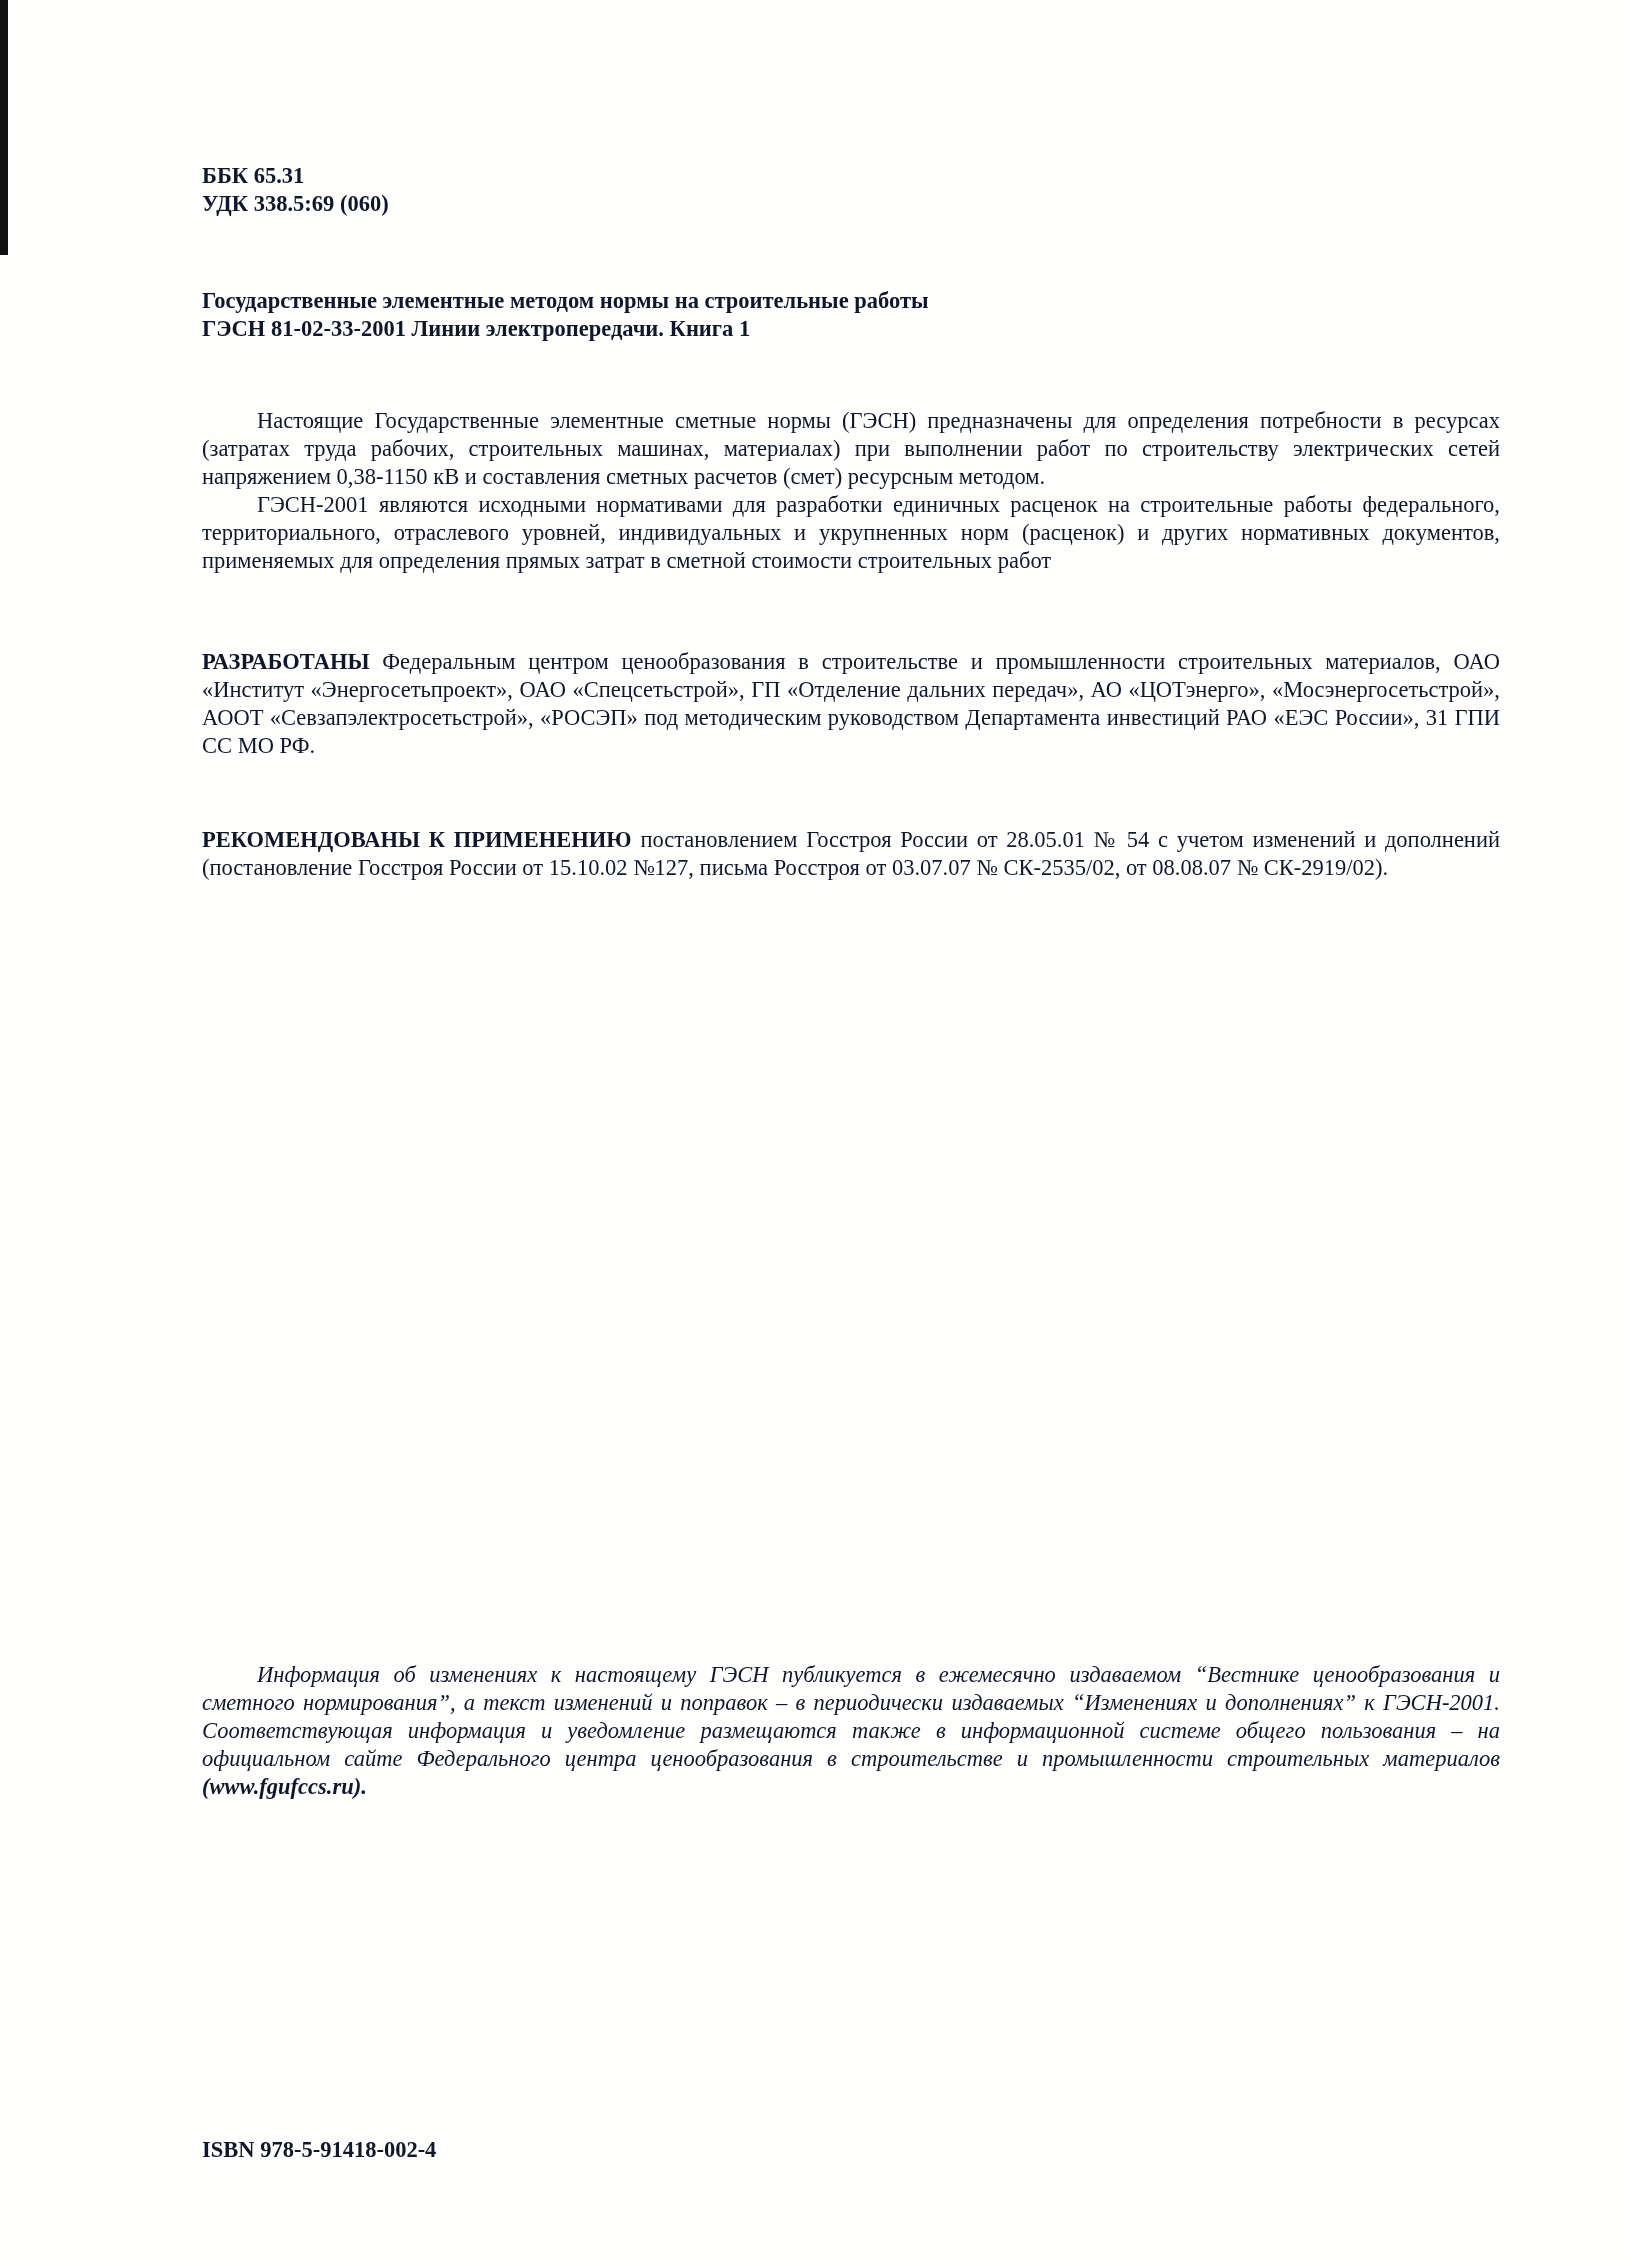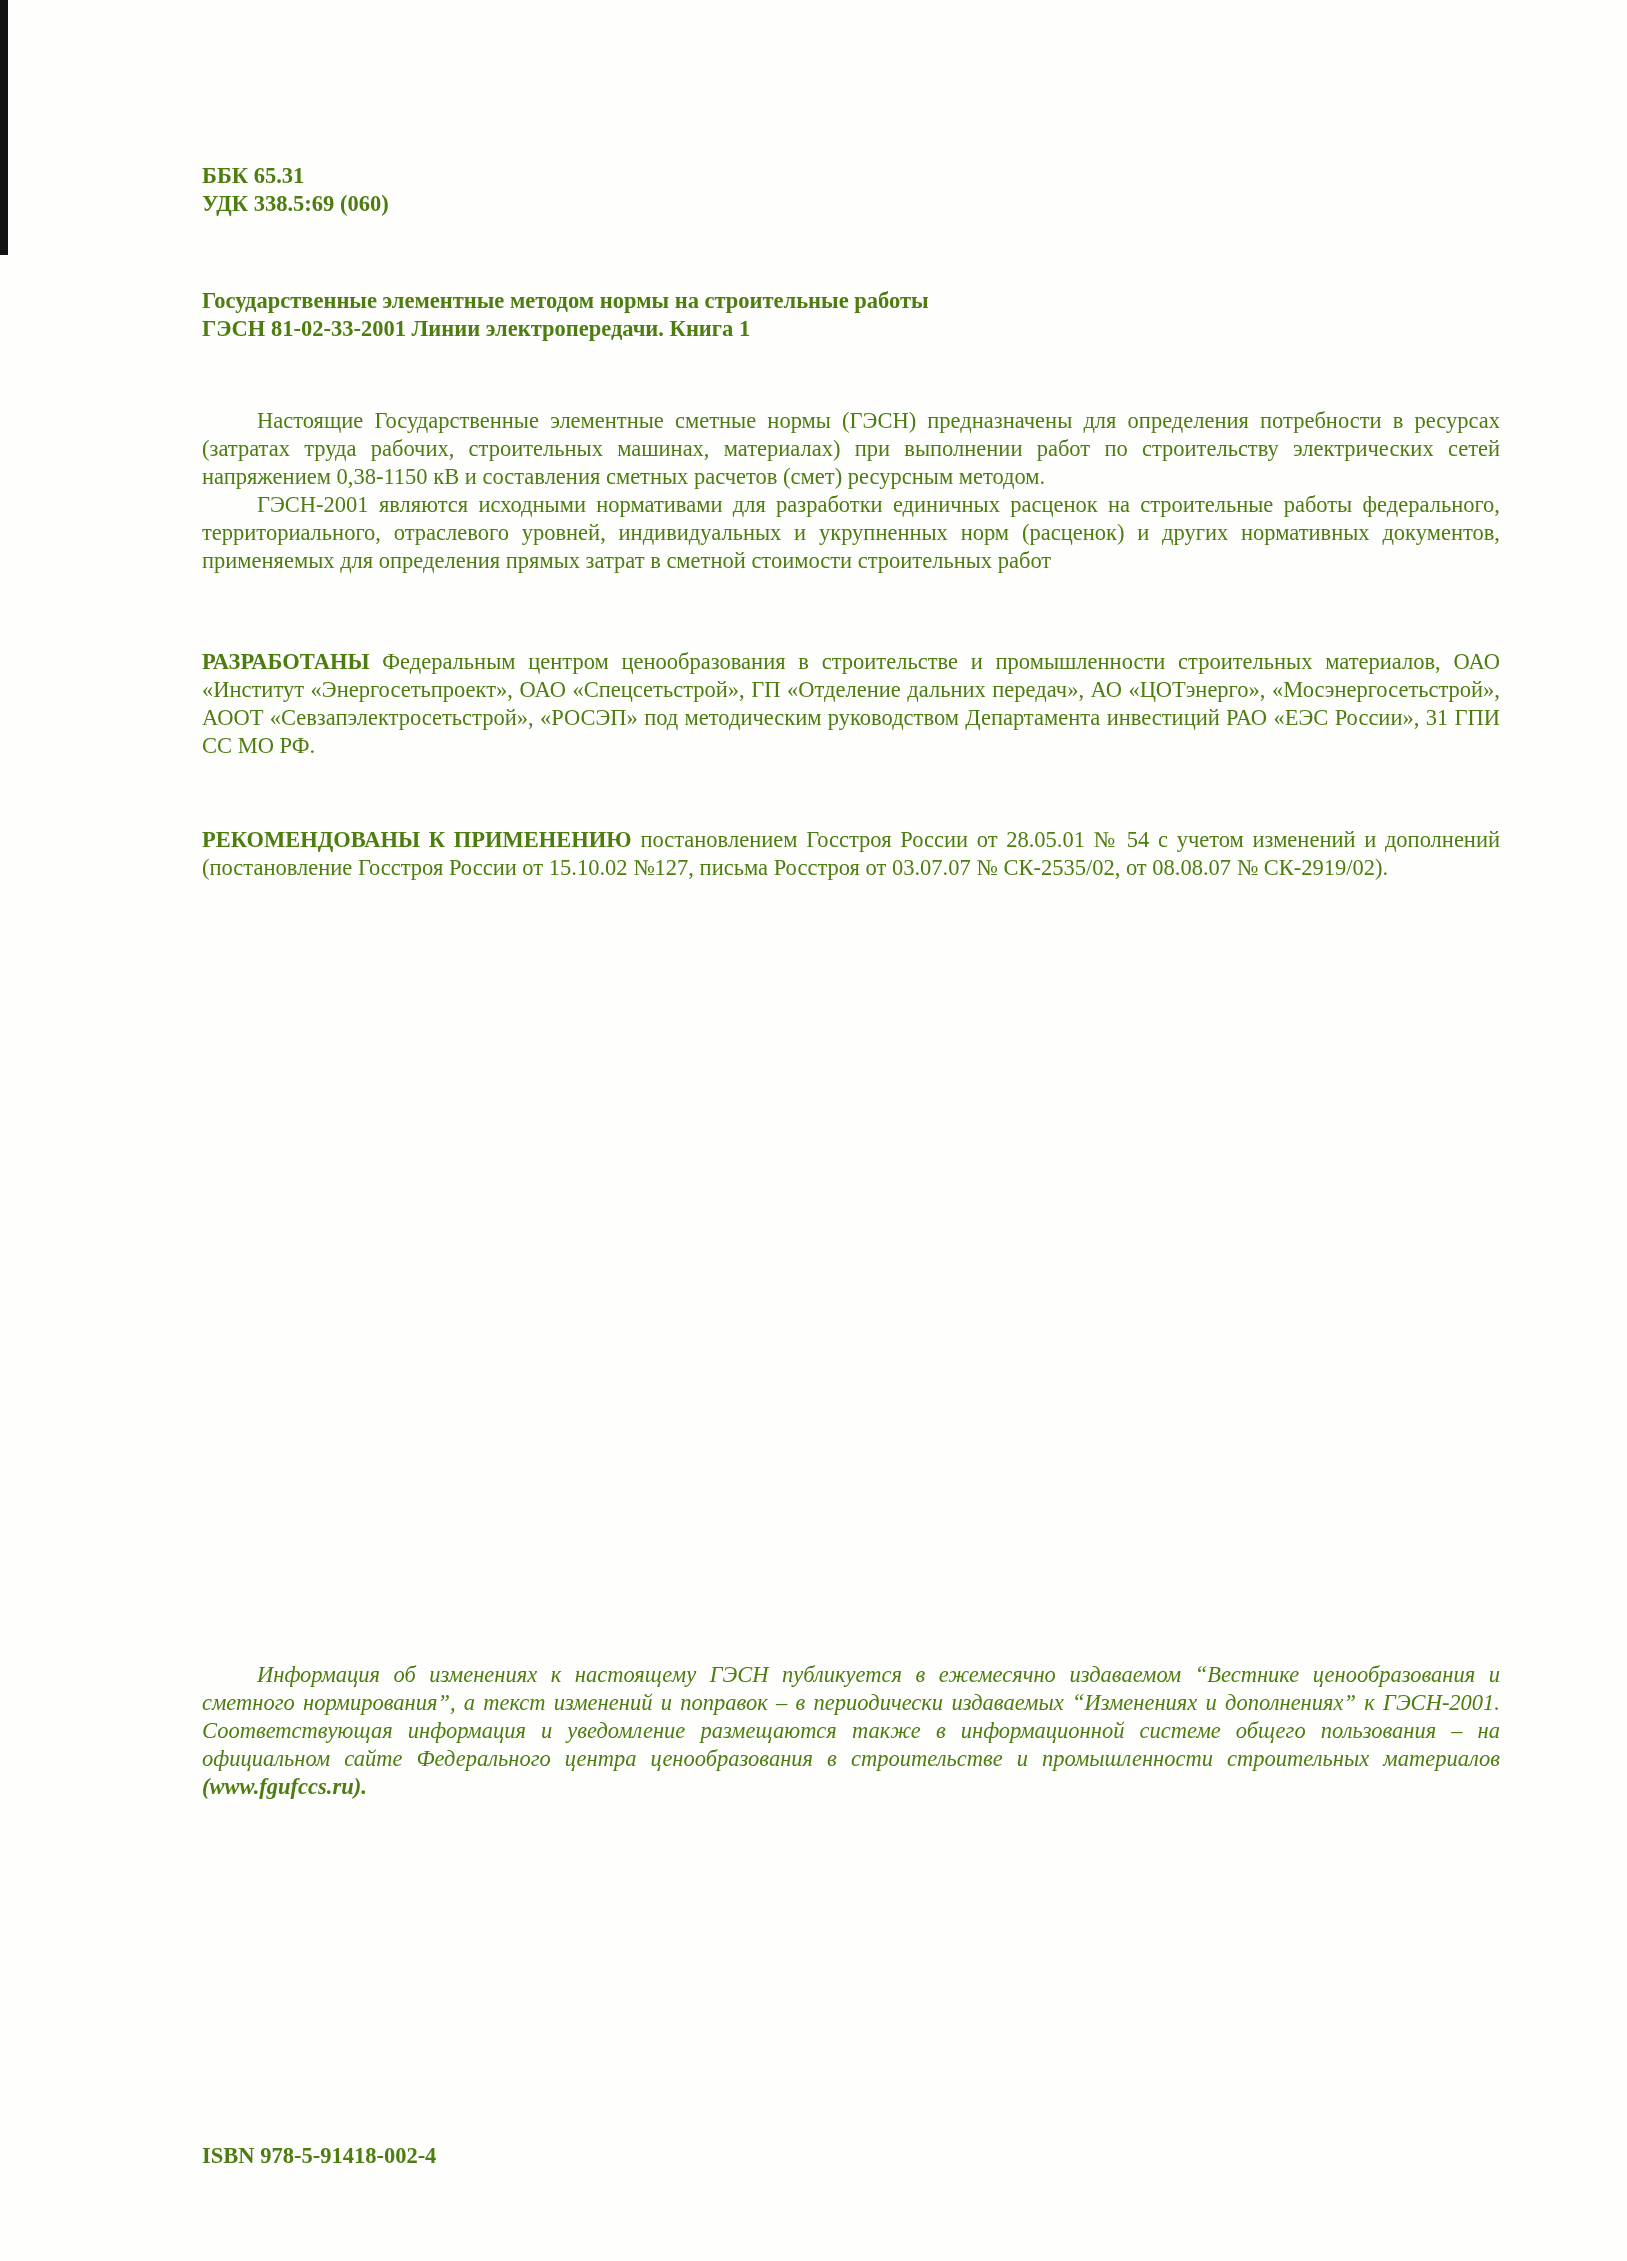--- a/index.html
+++ b/index.html
@@ -6,21 +6,21 @@
     margin: 0;
     padding: 0;
     background: #dedede;
   }
   .page {
     position: relative;
     width: 1628px;
     height: 2261px;
     background: #fefefd;
     font-family: "Liberation Serif", serif;
-    color: #4d7c0f;
+    color: #0f172a;
     font-size: 22.5px;
     line-height: 28px;
     overflow: hidden;
     margin: 0 auto;
   }
   .scan-artifact {
     position: absolute;
     left: 0;
     top: 0;
     width: 7.8px;
@@ -53,21 +53,21 @@
   }
   .info-block {
     margin-top: 779px;
     text-align: justify;
     font-style: italic;
     text-indent: 55px;
   }
   .isbn-block {
     position: absolute;
     left: 202px;
-    bottom: 91px;
+    bottom: 97px;
     font-weight: bold;
   }
 </style>
 </head>
 <body>
 
 <div class="page">
 
   <div class="scan-artifact"></div>
 

